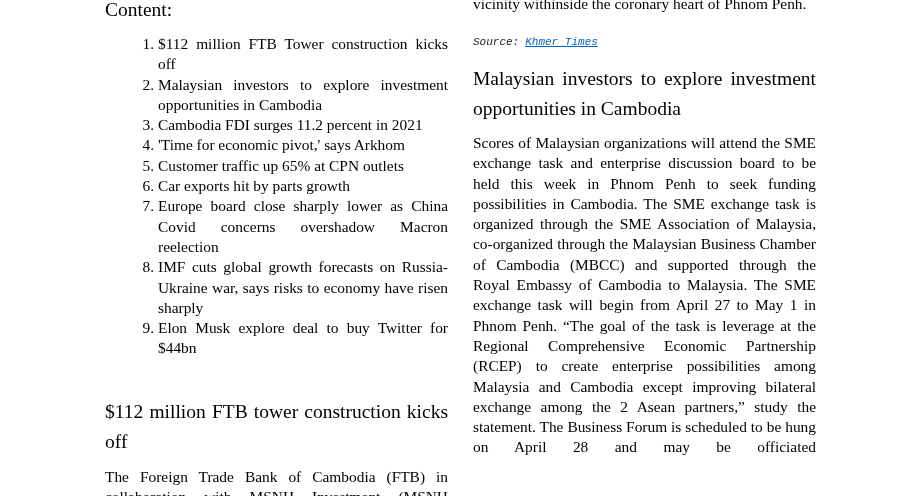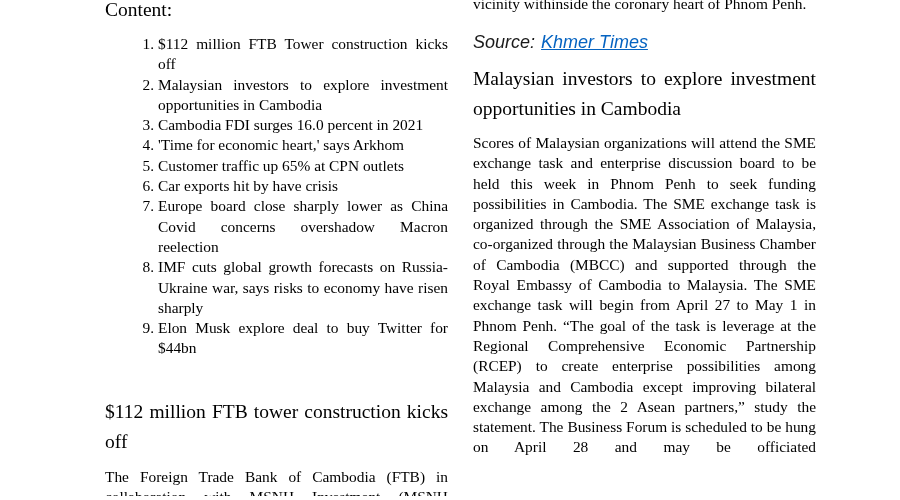--- a/index.html
+++ b/index.html
@@ -73,23 +73,23 @@
   #left-heading  { top: 397px; }
   #left-para     { top: 467px; }
 
   #right-frag    { top: -6px; }
   #source-line {
     position: absolute;
     top: 33px;
     left: 0;
     right: 0;
     margin: 0;
-    font-family: Liberation Sans, sans-serif;
+    font-family: Liberation Mono, monospace;
     font-style: italic;
-    font-size: 18px;
+    font-size: 11px;
     line-height: 18px;
     color: #1a1a1a;
   }
   #source-line .src-label { margin-right: 6px; }
   #source-line a {
     color: #0563C1;
     text-decoration: underline;
     cursor: pointer;
   }
   #right-heading { top: 64px; }
@@ -99,24 +99,24 @@
 <body>
 
 <div id="page">
 
   <div id="left-col" class="col">
     <h2 id="content-title">Content:</h2>
 
     <ol id="toc-list">
       <li>$112 million FTB Tower construction kicks off</li>
       <li>Malaysian investors to explore investment opportunities in Cambodia</li>
-      <li>Cambodia FDI surges 16.0 percent in 2021</li>
-      <li>'Time for economic heart,' says Arkhom</li>
+      <li>Cambodia FDI surges 11.2 percent in 2021</li>
+      <li>'Time for economic pivot,' says Arkhom</li>
       <li>Customer traffic up 65% at CPN outlets</li>
-      <li>Car exports hit by have crisis</li>
+      <li>Car exports hit by parts growth</li>
       <li>Europe board close sharply lower as China Covid concerns overshadow Macron reelection</li>
       <li>IMF cuts global growth forecasts on Russia-Ukraine war, says risks to economy have risen sharply</li>
       <li>Elon Musk explore deal to buy Twitter for $44bn</li>
     </ol>
 
     <h2 id="left-heading" class="doc-heading">$112 million FTB tower construction kicks off</h2>
 
     <p id="left-para" class="body-text justify-last">The Foreign Trade Bank of Cambodia (FTB) in collaboration with MSNH Investment (MSNH</p>
   </div>
 

